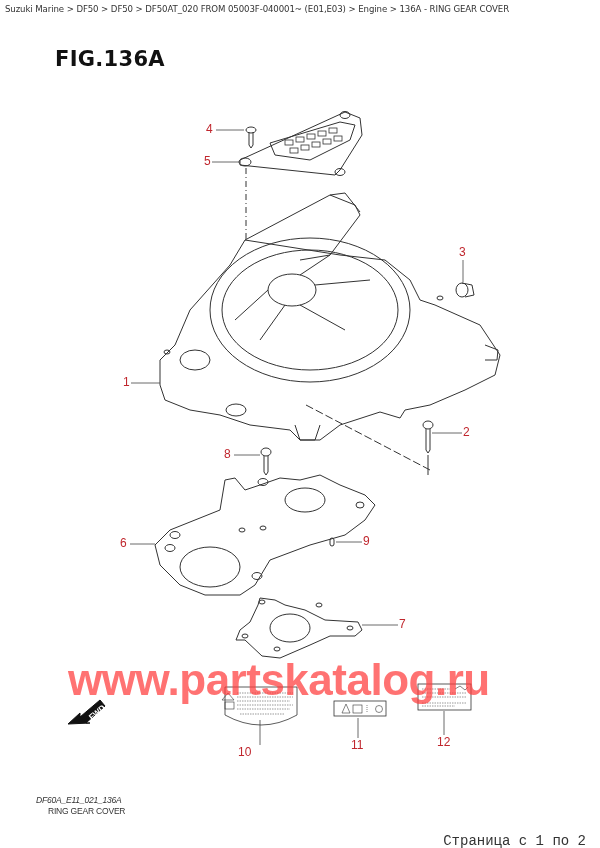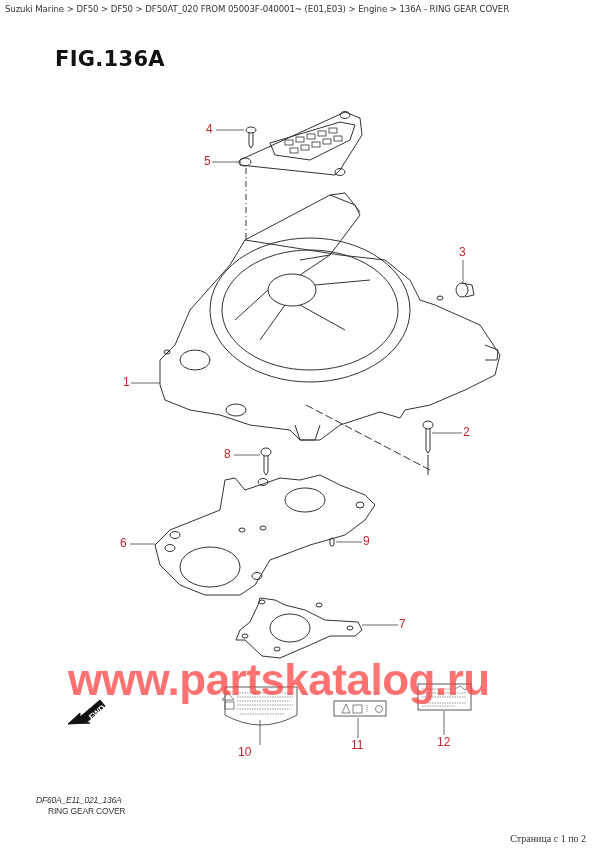--- a/index.html
+++ b/index.html
@@ -4,21 +4,21 @@
   <style>
     html, body { margin: 0; padding: 0; background: #ffffff; }
     body { width: 600px; height: 848px; position: relative; overflow: hidden; font-family: "DejaVu Sans", sans-serif; color: #222; }
     .breadcrumb { position: absolute; left: 5px; top: 4px; font-size: 8.6px; color: #333; white-space: nowrap; letter-spacing: -0.1px; }
     .breadcrumb span { cursor: pointer; }
     .fig-title { position: absolute; left: 55px; top: 47px; font-size: 21px; font-weight: bold; color: #111; letter-spacing: 0.3px; font-family: "DejaVu Sans", sans-serif; }
     svg.diagram { position: absolute; left: 0; top: 0; }
     .callout { position: absolute; color: #c0262d; font-size: 12px; font-family: "Liberation Sans", sans-serif; cursor: pointer; }
     .watermark { position: absolute; left: 68px; top: 655px; font-size: 44px; font-weight: bold; color: rgba(255,60,60,0.72); font-family: "Liberation Sans", sans-serif; letter-spacing: -0.5px; white-space: nowrap; }
     .caption { position: absolute; left: 36px; font-size: 8.5px; color: #333; font-family: "Liberation Sans", sans-serif; letter-spacing: -0.2px; }
-    .footer { position: absolute; right: 14px; top: 833px; font-size: 10px; color: #333; font-family: Liberation Serif, serif; }
+    .footer { position: absolute; right: 14px; top: 833px; font-size: 14px; color: #333; font-family: Liberation Mono, monospace; }
   </style>
 </head>
 <body>
 
 <div class="breadcrumb">
   <span>Suzuki Marine</span><span> &gt; </span><span>DF50</span><span> &gt; </span><span>DF50</span><span> &gt; </span><span>DF50AT_020 FROM 05003F-040001~ (E01,E03)</span><span> &gt; </span><span>Engine</span><span> &gt; </span><span>136A - RING GEAR COVER</span>
 </div>
 
 <div class="fig-title">FIG.136A</div>
 

